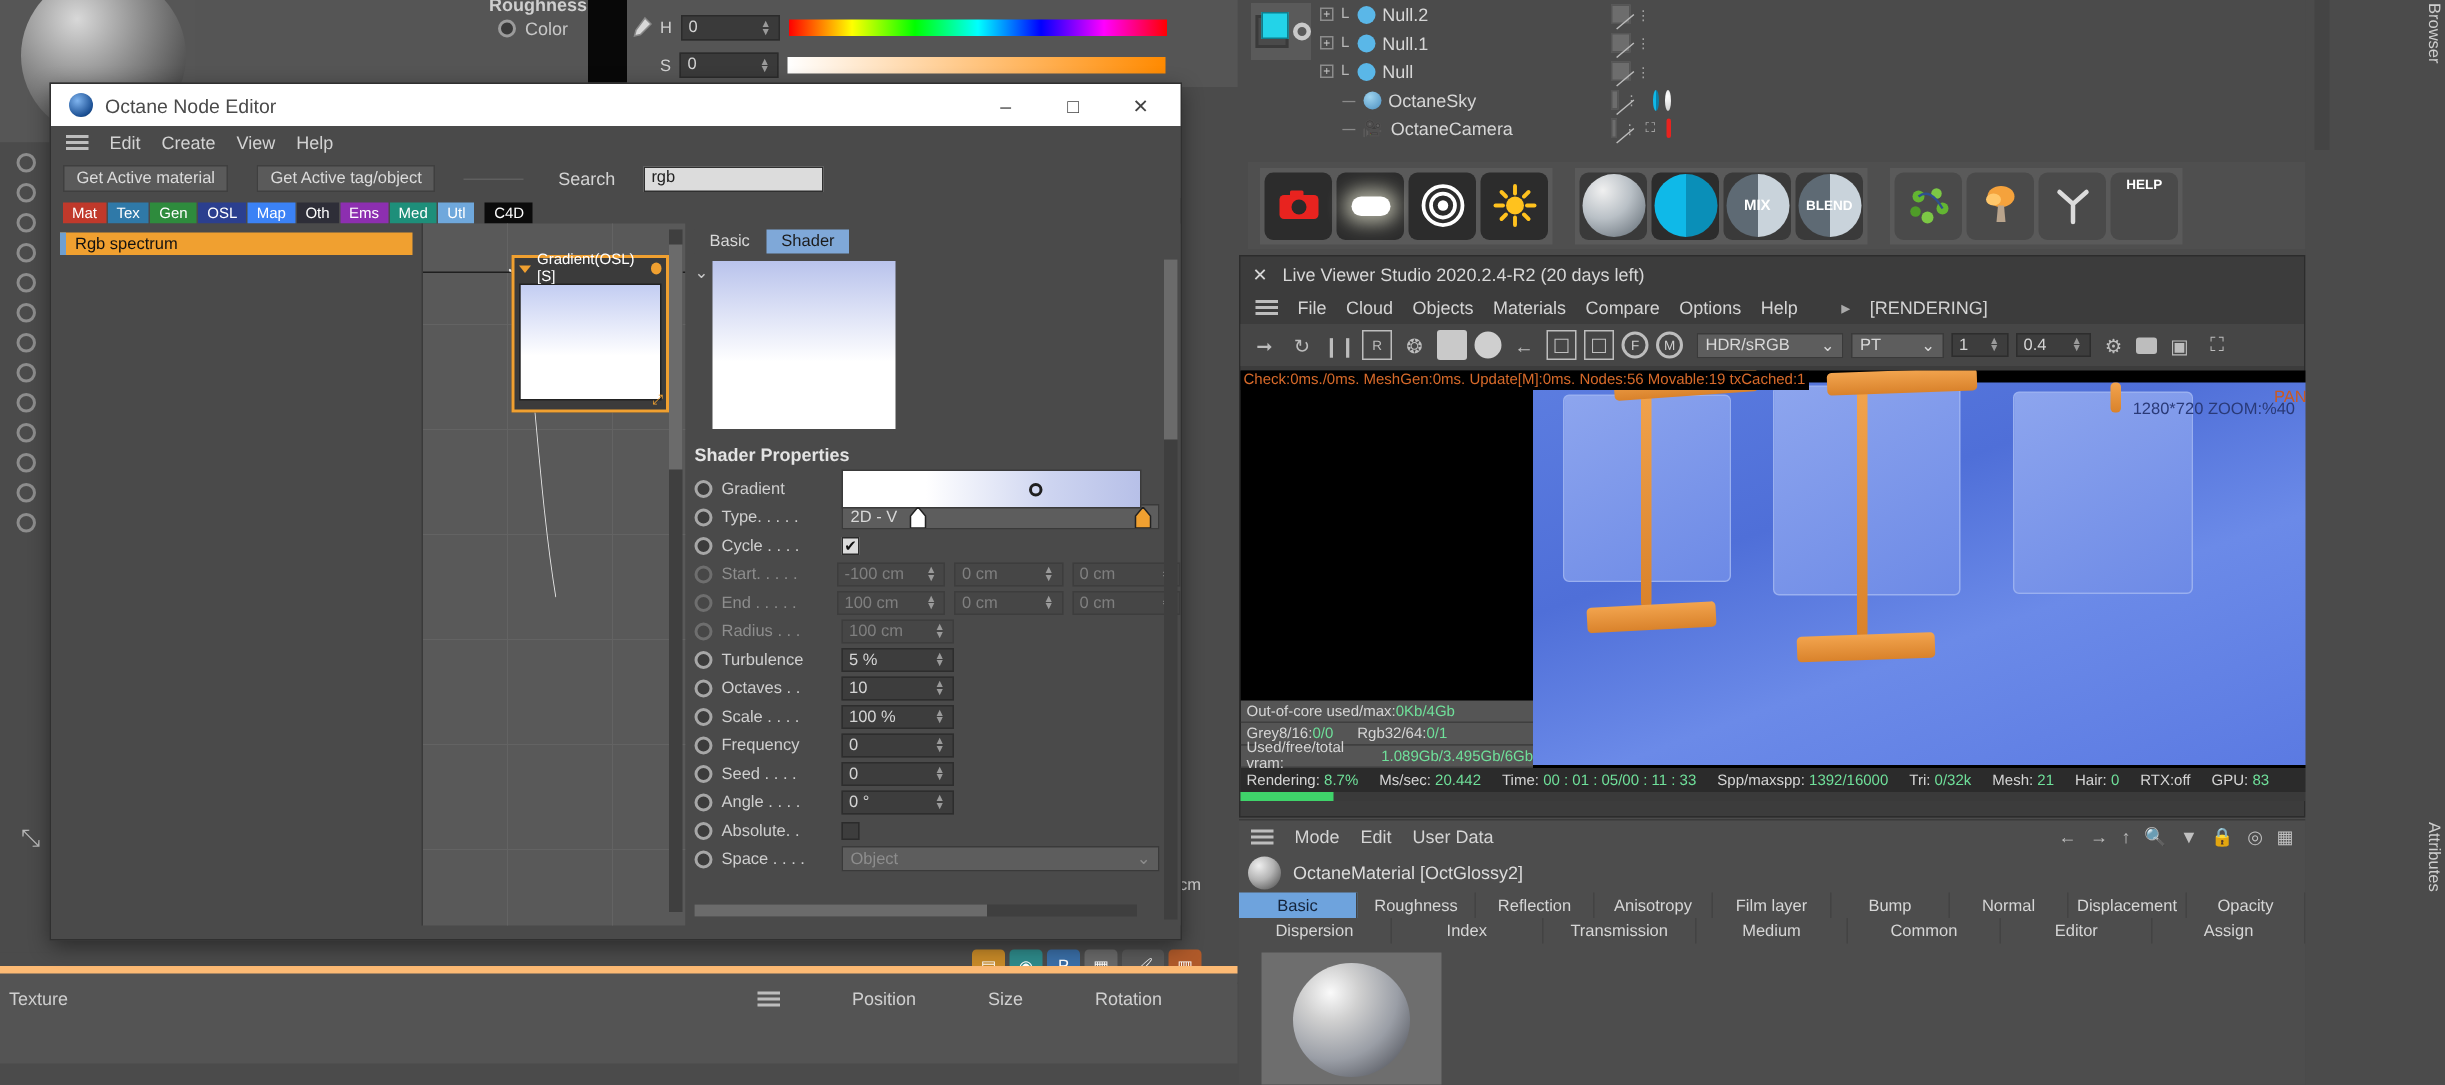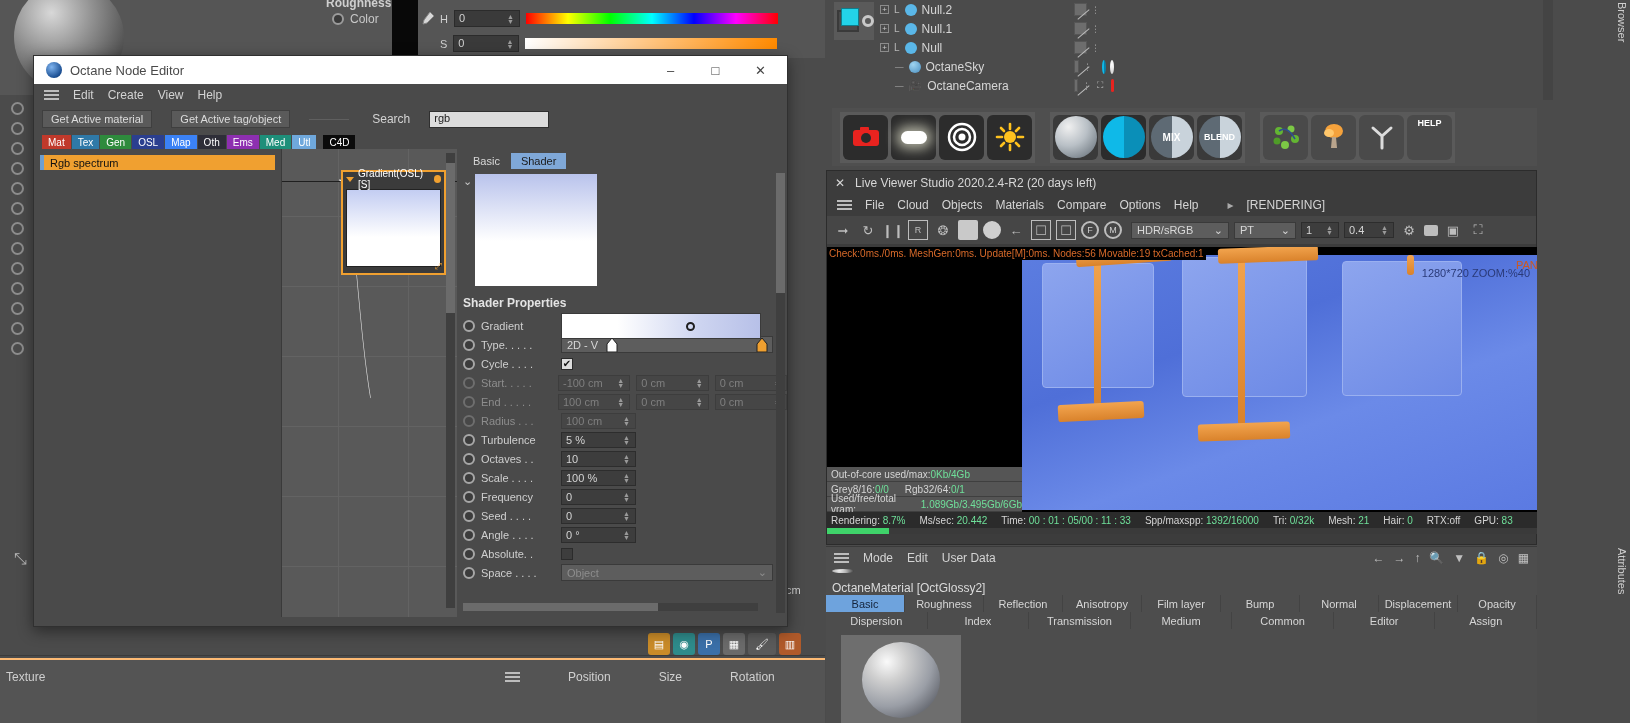--- a/index.html
+++ b/index.html
@@ -22,21 +22,21 @@
   .hs-row { position:absolute; display:flex; align-items:center; gap:6px; }
   .numfield { background:#3a3a3a; border:1px solid #2b2b2b; color:#d2d2d2; height:17px; line-height:15px;
      padding:0 4px; font-size:11px; display:flex; align-items:center; justify-content:space-between; }
   .spin { display:flex; flex-direction:column; width:9px; align-items:center; color:#9a9a9a; font-size:7px; line-height:5px;}
   .hue-bar { height:11px; width:252px;
      background:linear-gradient(90deg,#ff0000,#ffff00,#00ff00,#00ffff,#0000ff,#ff00ff,#ff0000); }
   .sat-bar { height:11px; width:252px; background:linear-gradient(90deg,#ffffff,#ff8a00); }
 
   .left-rail { position:absolute; left:0; top:95px; width:34px; height:540px; background:#4b4b4b; }
   .rail-dot { width:13px; height:13px; border-radius:50%; border:2px solid #8d8d8d; margin:7px auto; }
-  .bottom-bar { position:absolute; left:0; top:658px; width:825px; height:65px; background:#545454; border-top:2px solid #fdba74;}
+  .bottom-bar { position:absolute; left:0; top:644px; width:825px; height:65px; background:#545454; border-top:5px solid #fdba74;}
   .coord-bar { position:absolute; left:505px; top:665px; display:flex; gap:48px; align-items:center; font-size:12px; color:#d0d0d0;}
   .ham { width:15px; height:11px; display:inline-block; position:relative; }
   .ham i { position:absolute; left:0; width:100%; height:2px; background:#bdbdbd; }
   .ham i:nth-child(1){top:0} .ham i:nth-child(2){top:4px} .ham i:nth-child(3){top:8px}
   .icon-strip { position:absolute; left:648px; top:633px; display:flex; gap:3px; align-items:center; }
   .istrip { width:22px; height:22px; border-radius:3px; display:flex; align-items:center; justify-content:center; font-size:11px; color:#fff;}
   .cm-box { position:absolute; left:786px; top:584px; font-size:11px; color:#cfcfcf; }
   .tex-label { position:absolute; left:6px; top:668px; font-size:12px; color:#cfcfcf; }
   .c4d-sep { position:absolute; left:0; top:655px; width:825px; height:1px; background:#3b3b3b;}
   .vtab { position:absolute; left:14px; top:550px; width:20px; height:40px; color:#b9b9b9; font-size:16px;}
@@ -163,21 +163,21 @@
   .render-stat { position:absolute; left:0; top:341px; width:711px; height:16px; background:#2b2b2b;
      display:flex; align-items:center; gap:14px; padding-left:4px; font-size:10px; color:#d5d5d5; }
   .render-stat .v { color:#6fe09a; }
   .progbar { position:absolute; left:0; top:357px; width:711px; height:6px; background:#3a3a3a;}
   .progbar i { display:block; height:6px; width:62px; background:#3fd36a; }
 
   
   .matw { position:absolute; left:826px; top:546px; width:711px; height:177px; background:#4d4d4d; border-top:1px solid #3a3a3a;}
   .mat-menu { height:22px; display:flex; align-items:center; gap:14px; padding-left:8px; font-size:12px; color:#d4d4d4;}
   .mat-menu .right { margin-left:auto; display:flex; gap:9px; padding-right:8px; color:#c0c0c0; font-size:12px;}
-  .mat-head { height:26px; display:flex; gap:8px; padding-left:6px; font-size:12px; color:#dcdcdc;flex-direction:column;}
+  .mat-head { height:26px; display:flex; align-items:center; gap:8px; padding-left:6px; font-size:12px; color:#dcdcdc;}
   .mat-thumb { width:22px; height:22px; border-radius:50%;
      background:radial-gradient(circle at 33% 28%,#efefef,#b3b3b3 45%,#6a6a6a 80%,#3c3c3c);}
   .mtabs { display:flex; }
   .mtab { height:17px; flex:1; font-size:11px; color:#d6d6d6; display:flex; align-items:center;
      justify-content:center; border-right:1px solid #434343; }
   .mtab.sel { background:#6ea3dd; color:#14233a; }
   .mat-preview { position:absolute; left:15px; top:88px; width:120px; height:89px;
      background:#6e6e6e; display:flex; align-items:center; justify-content:center;}
   .mp-ball { width:78px; height:76px; border-radius:50%;
      background:radial-gradient(circle at 32% 26%,#fafafa,#cfcfcf 25%,#9a9ea6 58%,#63666e 82%,#43464d);}

